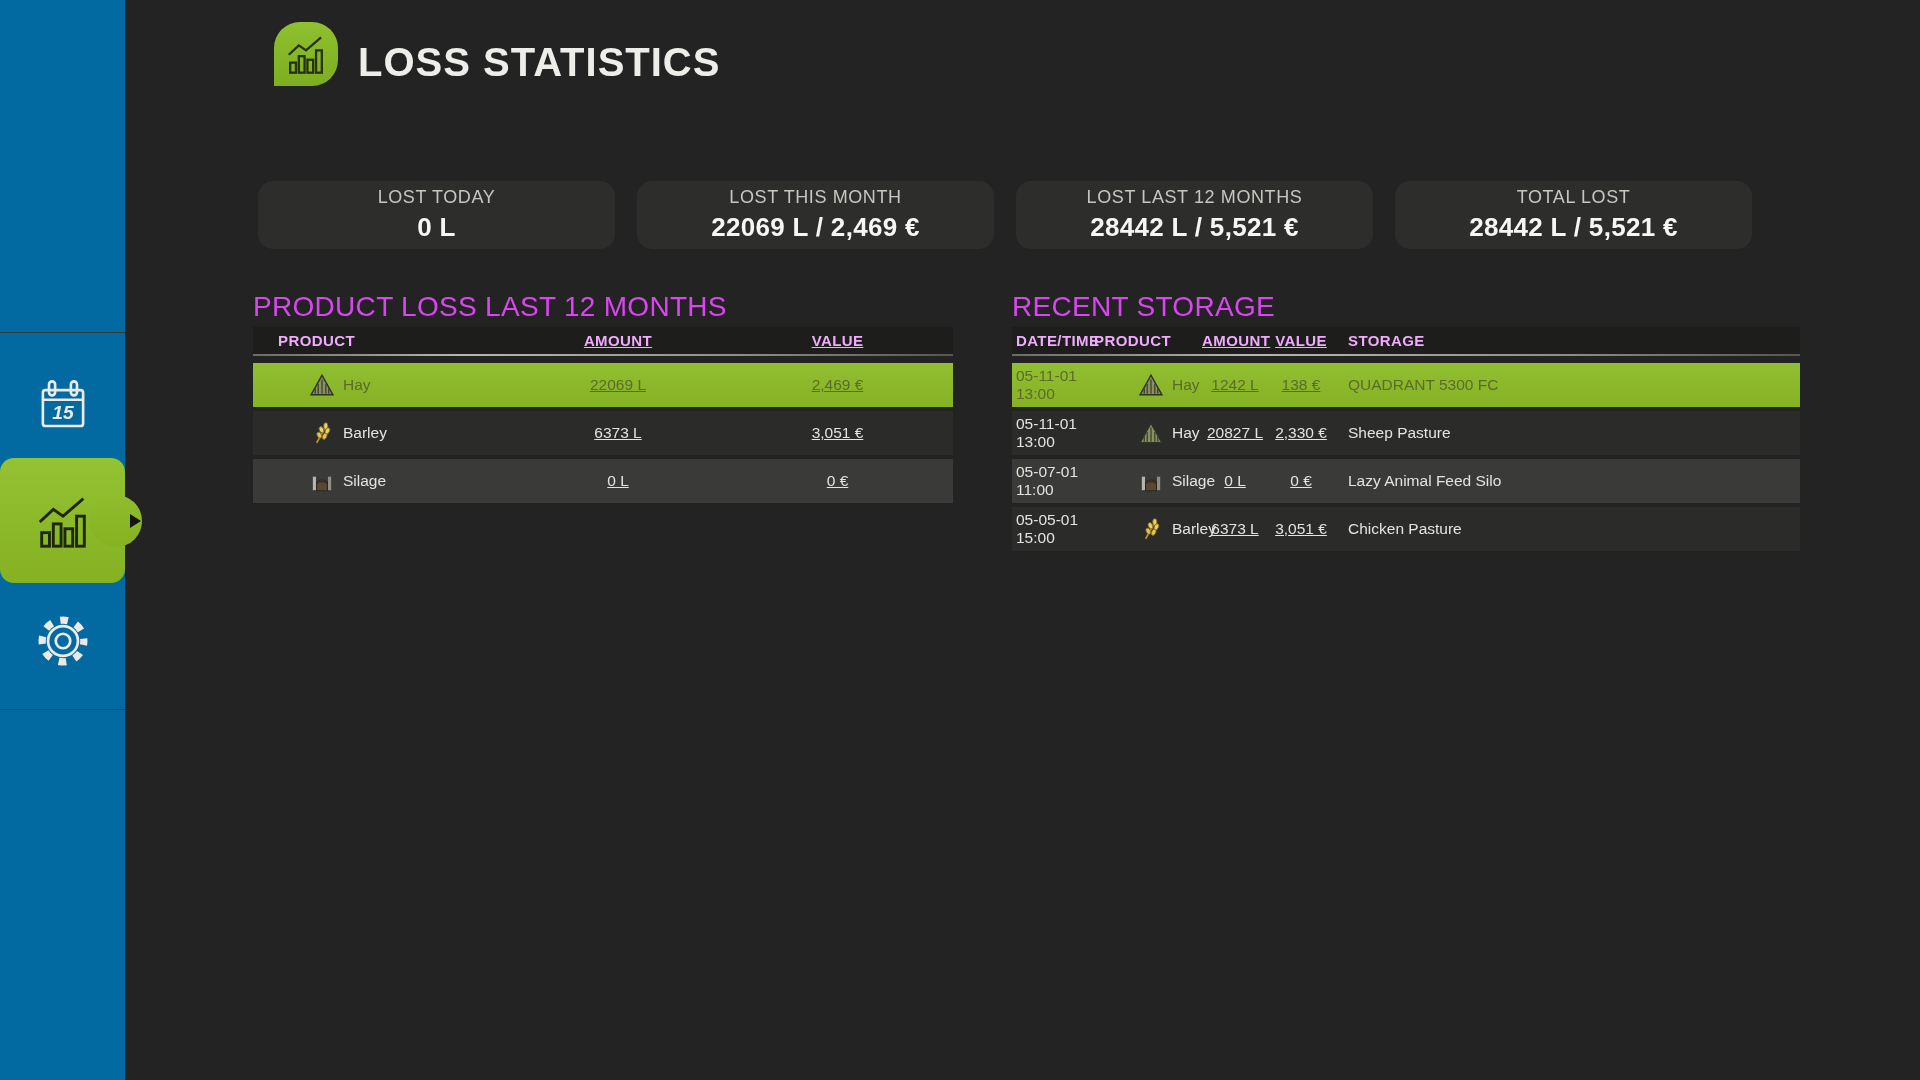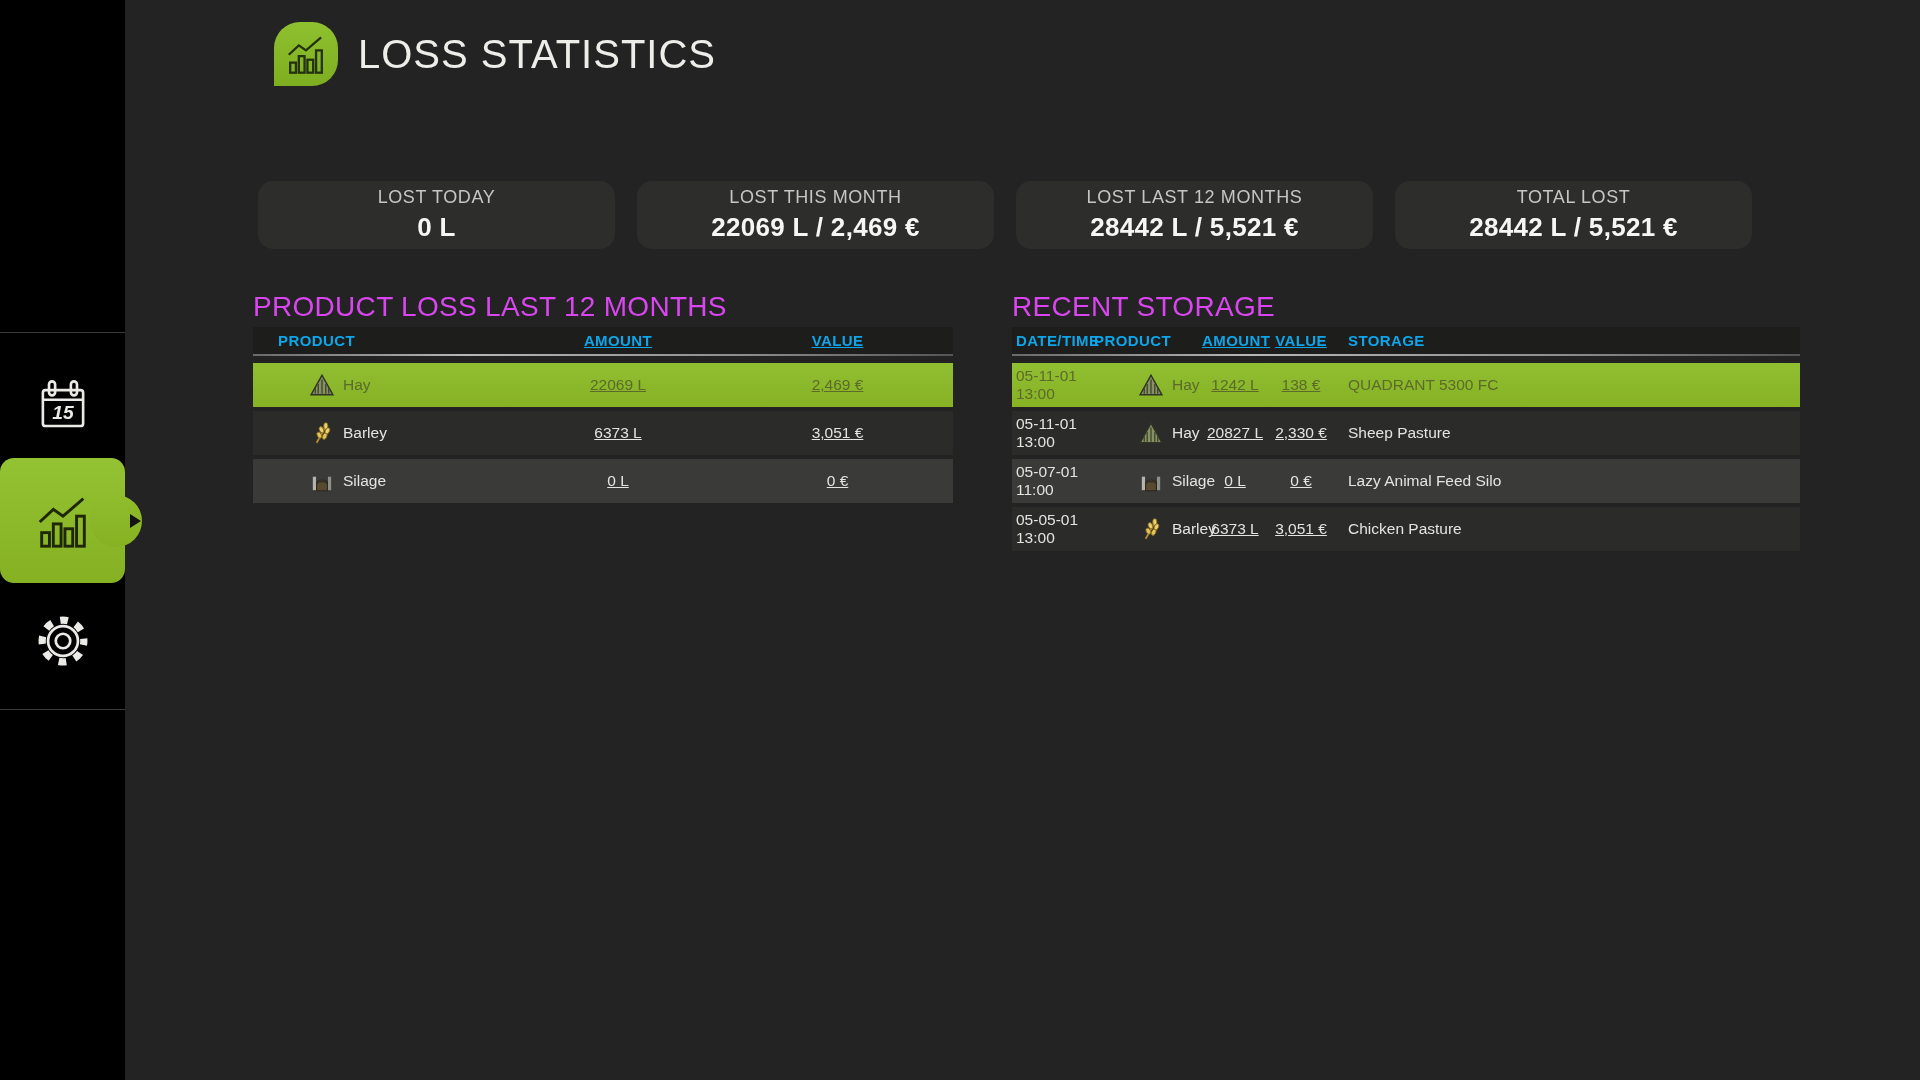--- a/index.html
+++ b/index.html
@@ -5,21 +5,21 @@
   * { margin:0; padding:0; box-sizing:border-box; }
   html,body { width:1920px; height:1080px; }
   body {
     position:relative; overflow:hidden;
     background:#232323;
     font-family:"Liberation Sans", sans-serif;
     color:#e4e4e0;
   }
 
   
-  .sidebar { position:absolute; left:0; top:0; width:125px; height:1080px; background:#000000; }
+  .sidebar { position:absolute; left:0; top:0; width:125px; height:1080px; background:#0369a1; }
   .side-sep { position:absolute; left:0; width:125px; height:1px; background:#3a3a3a; }
   .side-sep.top { top:332px; } .side-sep.bottom { top:709px; }
   .side-item { position:absolute; left:0; width:125px; display:flex; align-items:center; justify-content:center; cursor:pointer; }
   .side-item.calendar { top:360px; height:90px; }
   .side-item.settings { top:596px; height:90px; }
   .side-item.active {
     top:458px; height:125px;
     background:linear-gradient(#93c232,#85b122);
     border-radius:14px;
   }
@@ -37,22 +37,22 @@
   .side-item svg { position:relative; z-index:2; }
 
   
   .app-icon {
     position:absolute; left:274px; top:22px; width:64px; height:64px;
     background:linear-gradient(#8fc02f,#7dae20);
     border-radius:26px 26px 26px 0;
     display:flex; align-items:center; justify-content:center;
   }
   .page-title {
-    position:absolute; left:358px; top:22px; height:64px; line-height:64px;
-    font-size:40px; font-weight:400; letter-spacing:1px; color:#edeee9;
+    position:absolute; left:358px; top:30px; height:64px; line-height:64px;
+    font-size:40px; font-weight:700; letter-spacing:1px; color:#edeee9;
   }
 
   
   .stat-card {
     position:absolute; top:181px; width:357px; height:68px;
     background:#2d2d2c; border-radius:15px;
     display:flex; flex-direction:column; align-items:center; justify-content:center; gap:4px;
   }
   .stat-card .lbl { font-size:18px; color:#c6c6c2; letter-spacing:.6px; }
   .stat-card .val { font-size:26px; font-weight:700; color:#f6f6f4; letter-spacing:.3px; }
@@ -60,21 +60,21 @@
   .stat-card.c2 { left:1016px; } .stat-card.c3 { left:1395px; }
 
   
   .panel { position:absolute; top:290px; }
   .panel.left  { left:253px;  width:700px; }
   .panel.right { left:1012px; width:788px; }
   .panel h2 { font-size:28px; font-weight:400; color:#d946ef; letter-spacing:.3px; line-height:34px; }
   .thead {
     margin-top:3px; height:27px; background:#1d1d1c;
     display:grid; align-items:center;
-    font-size:15px; font-weight:700; color:#0ea5e9; letter-spacing:.4px;
+    font-size:15px; font-weight:700; color:#f0abfc; letter-spacing:.4px;
   }
   .head-line { height:2px; background:linear-gradient(to right,#6a6a6a,#b7b7b7 30%,#8d8d8d 70%,#555); }
   .rows { margin-top:7px; display:flex; flex-direction:column; gap:4px; }
   .trow {
     height:44px; display:grid; align-items:center;
     font-size:15.5px; color:#e3e3df; background:#3a3a38; cursor:pointer;
   }
   .trow.dark { background:#2b2b2a; }
   .trow.hl { background:linear-gradient(#90bf31,#86b224); color:#5c6a2a; }
 
@@ -268,21 +268,21 @@
               <path d="M7.5 14 C10 12 14 12 16.5 14" stroke="#2e2a22" stroke-width="1.2" fill="none"></path>
             </svg>
           </span>
           <span>Silage</span>
         </span>
         <span class="c-amount">0 L</span>
         <span class="c-value">0 €</span>
         <span class="c-storage">Lazy Animal Feed Silo</span>
       </div>
       <div class="trow dark">
-        <span class="c-date">05-05-01 13:00</span>
+        <span class="c-date">05-05-01 15:00</span>
         <span class="c-product cell-product">
           <span class="picon">
             <svg viewBox="0 0 24 24">
               <path d="M7 21 C10 16 13 11 16 4" stroke="#b9912e" stroke-width="1.6" fill="none"></path>
               <ellipse cx="15.5" cy="5.5" rx="1.9" ry="3" fill="#ecd06a" stroke="#8a6d1f" stroke-width="0.8"></ellipse>
               <ellipse cx="11.5" cy="9" rx="1.9" ry="3" fill="#ecd06a" stroke="#8a6d1f" stroke-width="0.8" transform="rotate(-25 11.5 9)"></ellipse>
               <ellipse cx="17" cy="10" rx="1.9" ry="3" fill="#ecd06a" stroke="#8a6d1f" stroke-width="0.8" transform="rotate(25 17 10)"></ellipse>
               <ellipse cx="9.5" cy="14" rx="1.9" ry="3" fill="#e3c55e" stroke="#8a6d1f" stroke-width="0.8" transform="rotate(-25 9.5 14)"></ellipse>
               <ellipse cx="14.5" cy="15" rx="1.9" ry="3" fill="#e3c55e" stroke="#8a6d1f" stroke-width="0.8" transform="rotate(25 14.5 15)"></ellipse>
             </svg>

